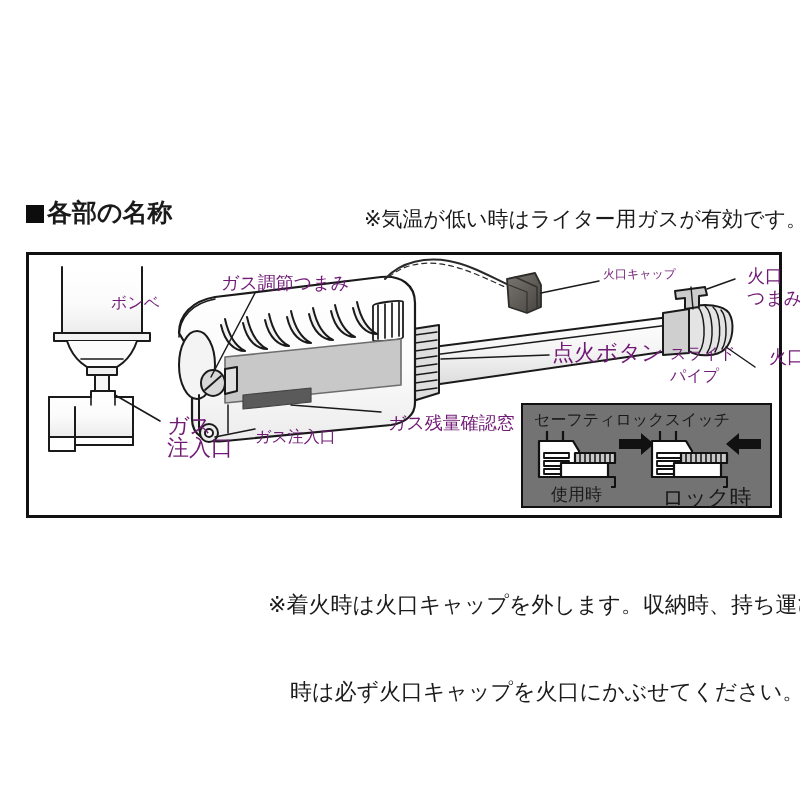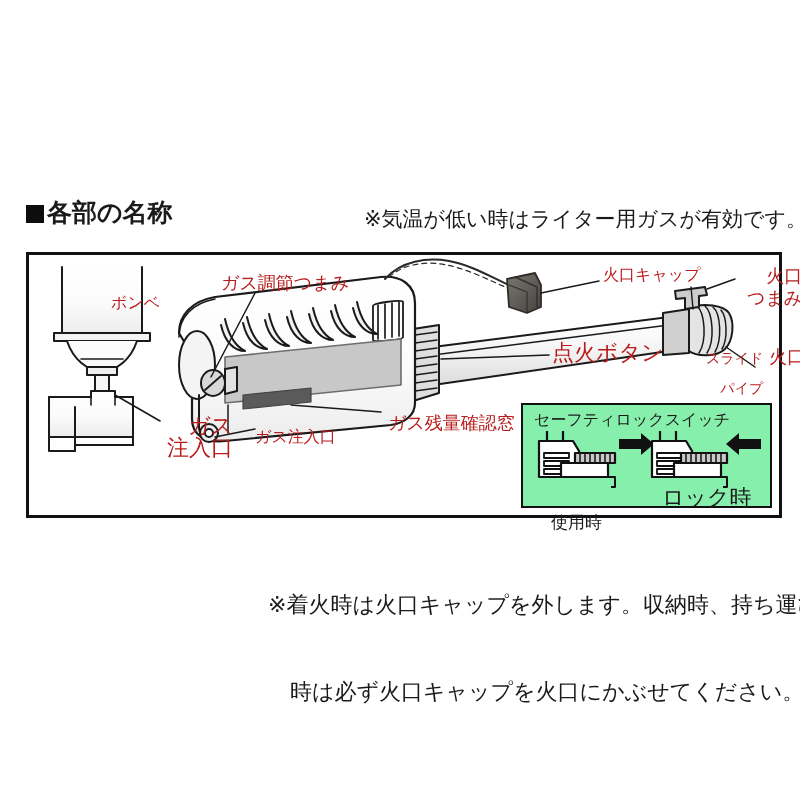--- a/index.html
+++ b/index.html
@@ -61,59 +61,58 @@
 
   
   svg.art { display: block; }
 
   
   .lbl {
     position: absolute;
     font-size: 16px;
     line-height: 19px;
     white-space: pre;
-    color: #b91c1c;
-    text-align: right;
+    color: #701a75;
   }
 
   #bombe-label   { left: 82px;  top: 38px;  font-size: 16px; }
   #gas-inlet-1   { left: 138px; top: 160px; font-size: 22px; line-height: 22px;}
   #gas-knob      { left: 192px; top: 18px;  font-size: 18px; }
   #gas-inlet-2   { left: 226px; top: 172px; font-size: 16px; }
   #gas-window    { left: 359px; top: 158px; font-size: 18px; }
   #ignite-btn    { left: 523px; top: 88px;  font-size: 22px; }
-  #cap-label     { left: 574px; top: 10px;  font-size: 16px; }
-  #slide-pipe    { left: 641px; top: 88px;  font-size: 14px; line-height: 30px; margin-left: 36px;}
+  #cap-label     { left: 574px; top: 10px;  font-size: 12px; }
+  #slide-pipe    { left: 641px; top: 88px;  font-size: 16px; line-height: 22px;}
   #muzzle-knob   { left: 718px; top: 10px;  font-size: 18px; line-height: 22px;}
   #muzzle        { left: 740px; top: 92px;  font-size: 18px; }
 
   #fuel-text {
     position: absolute;
     left: 7px; top: 193px;
     font-size: 24px;
     line-height: 30px;
     white-space: pre;
   }
 
   
   #lock-panel {
     position: absolute;
     left: 492px; top: 148px;
     width: 251px; height: 105px;
     border: 2px solid #111111;
     box-sizing: border-box;
-    background: #86efac;
+    background: #737373;
   }
   #lock-title {
     position: absolute;
     left: 11px; top: 5px;
     font-size: 16px;
     white-space: nowrap;
   }
-  #lock-use  { position: absolute; left: 28px;  top: 78px; font-size: 17px; margin-top: 28px; }
+  #lock-use  { position: absolute; left: 28px;  top: 78px; font-size: 17px; }
   #lock-lock { position: absolute; left: 139px; top: 78px; font-size: 22px; }
 
   
   #note-bottom {
     left: 268px; top: 532px;
     font-size: 22px;
     line-height: 29px;
     white-space: pre;
   }
 </style>

